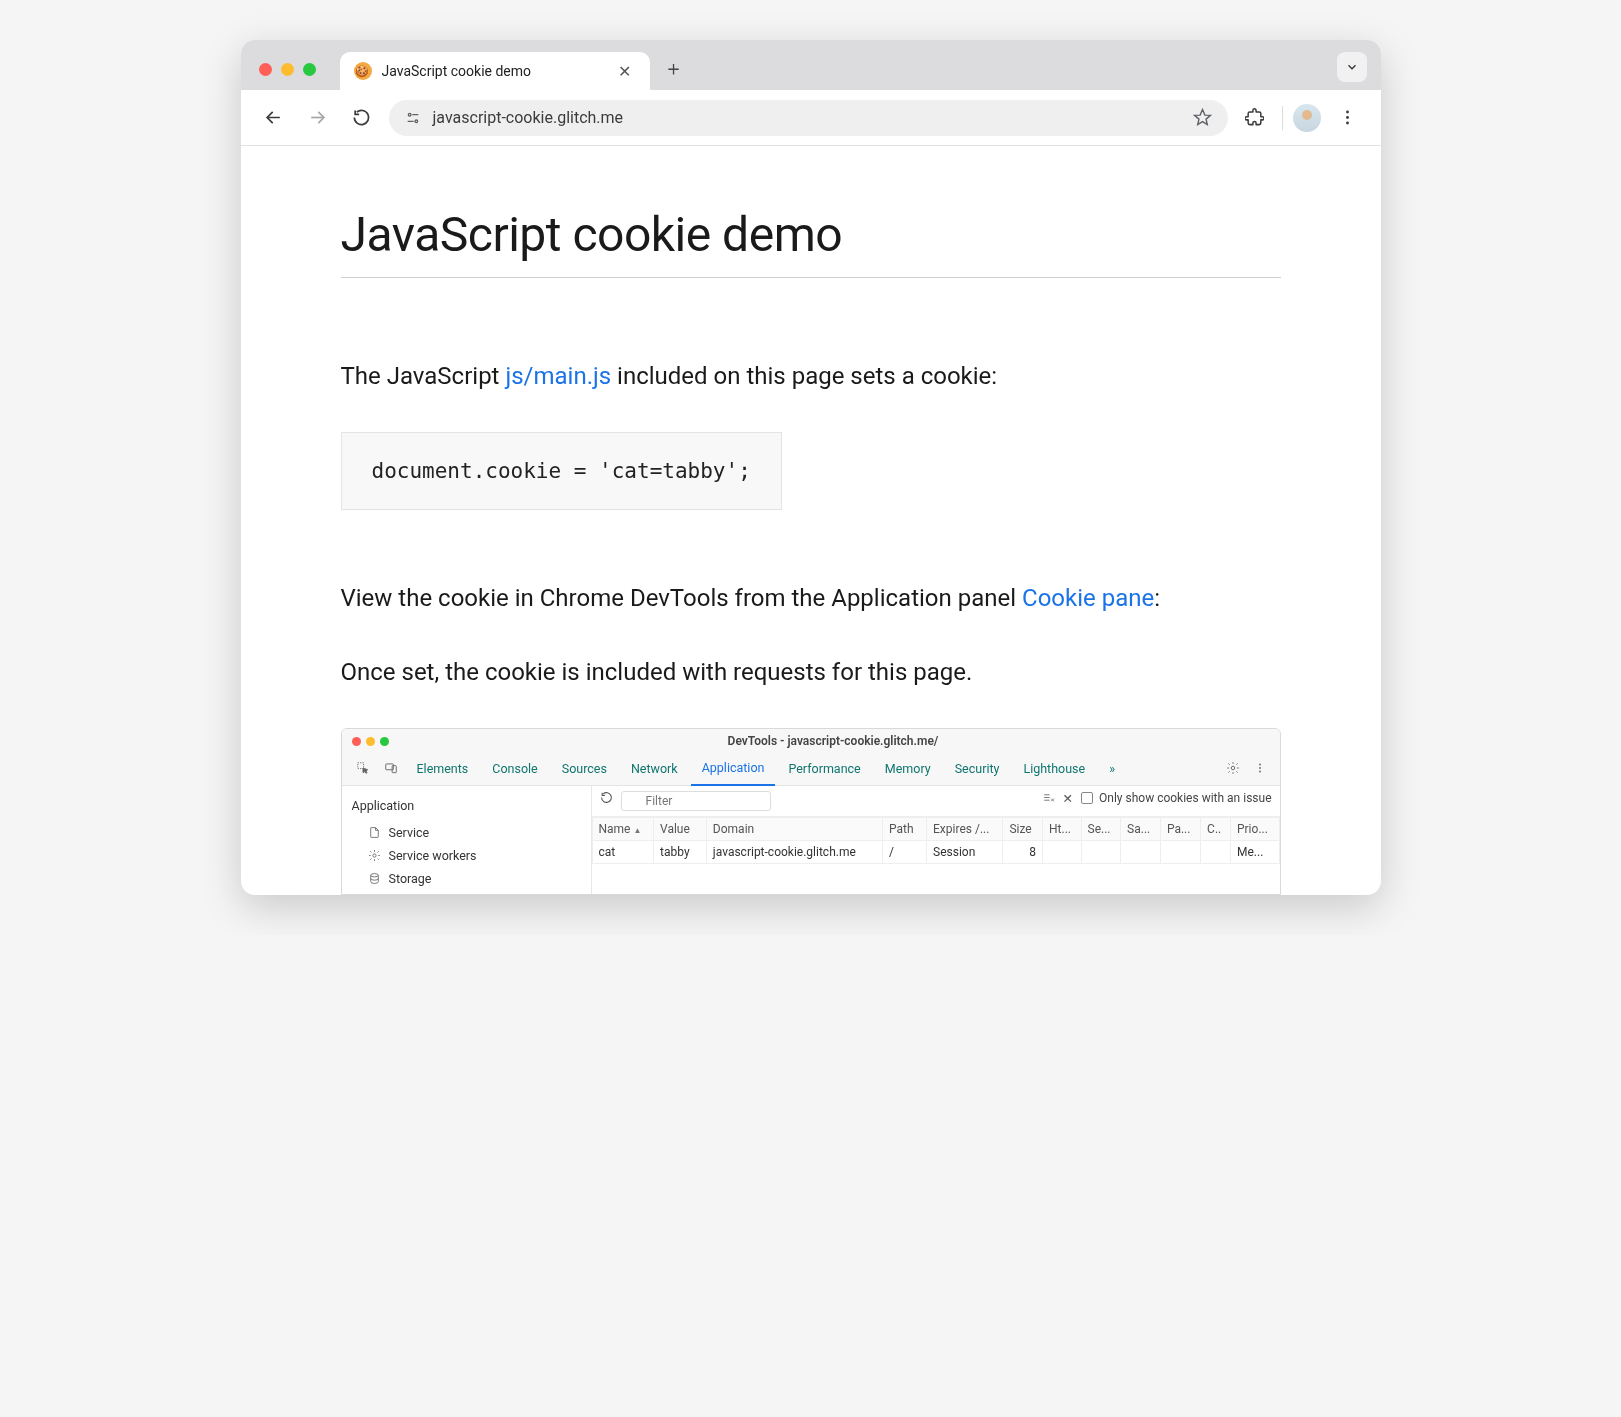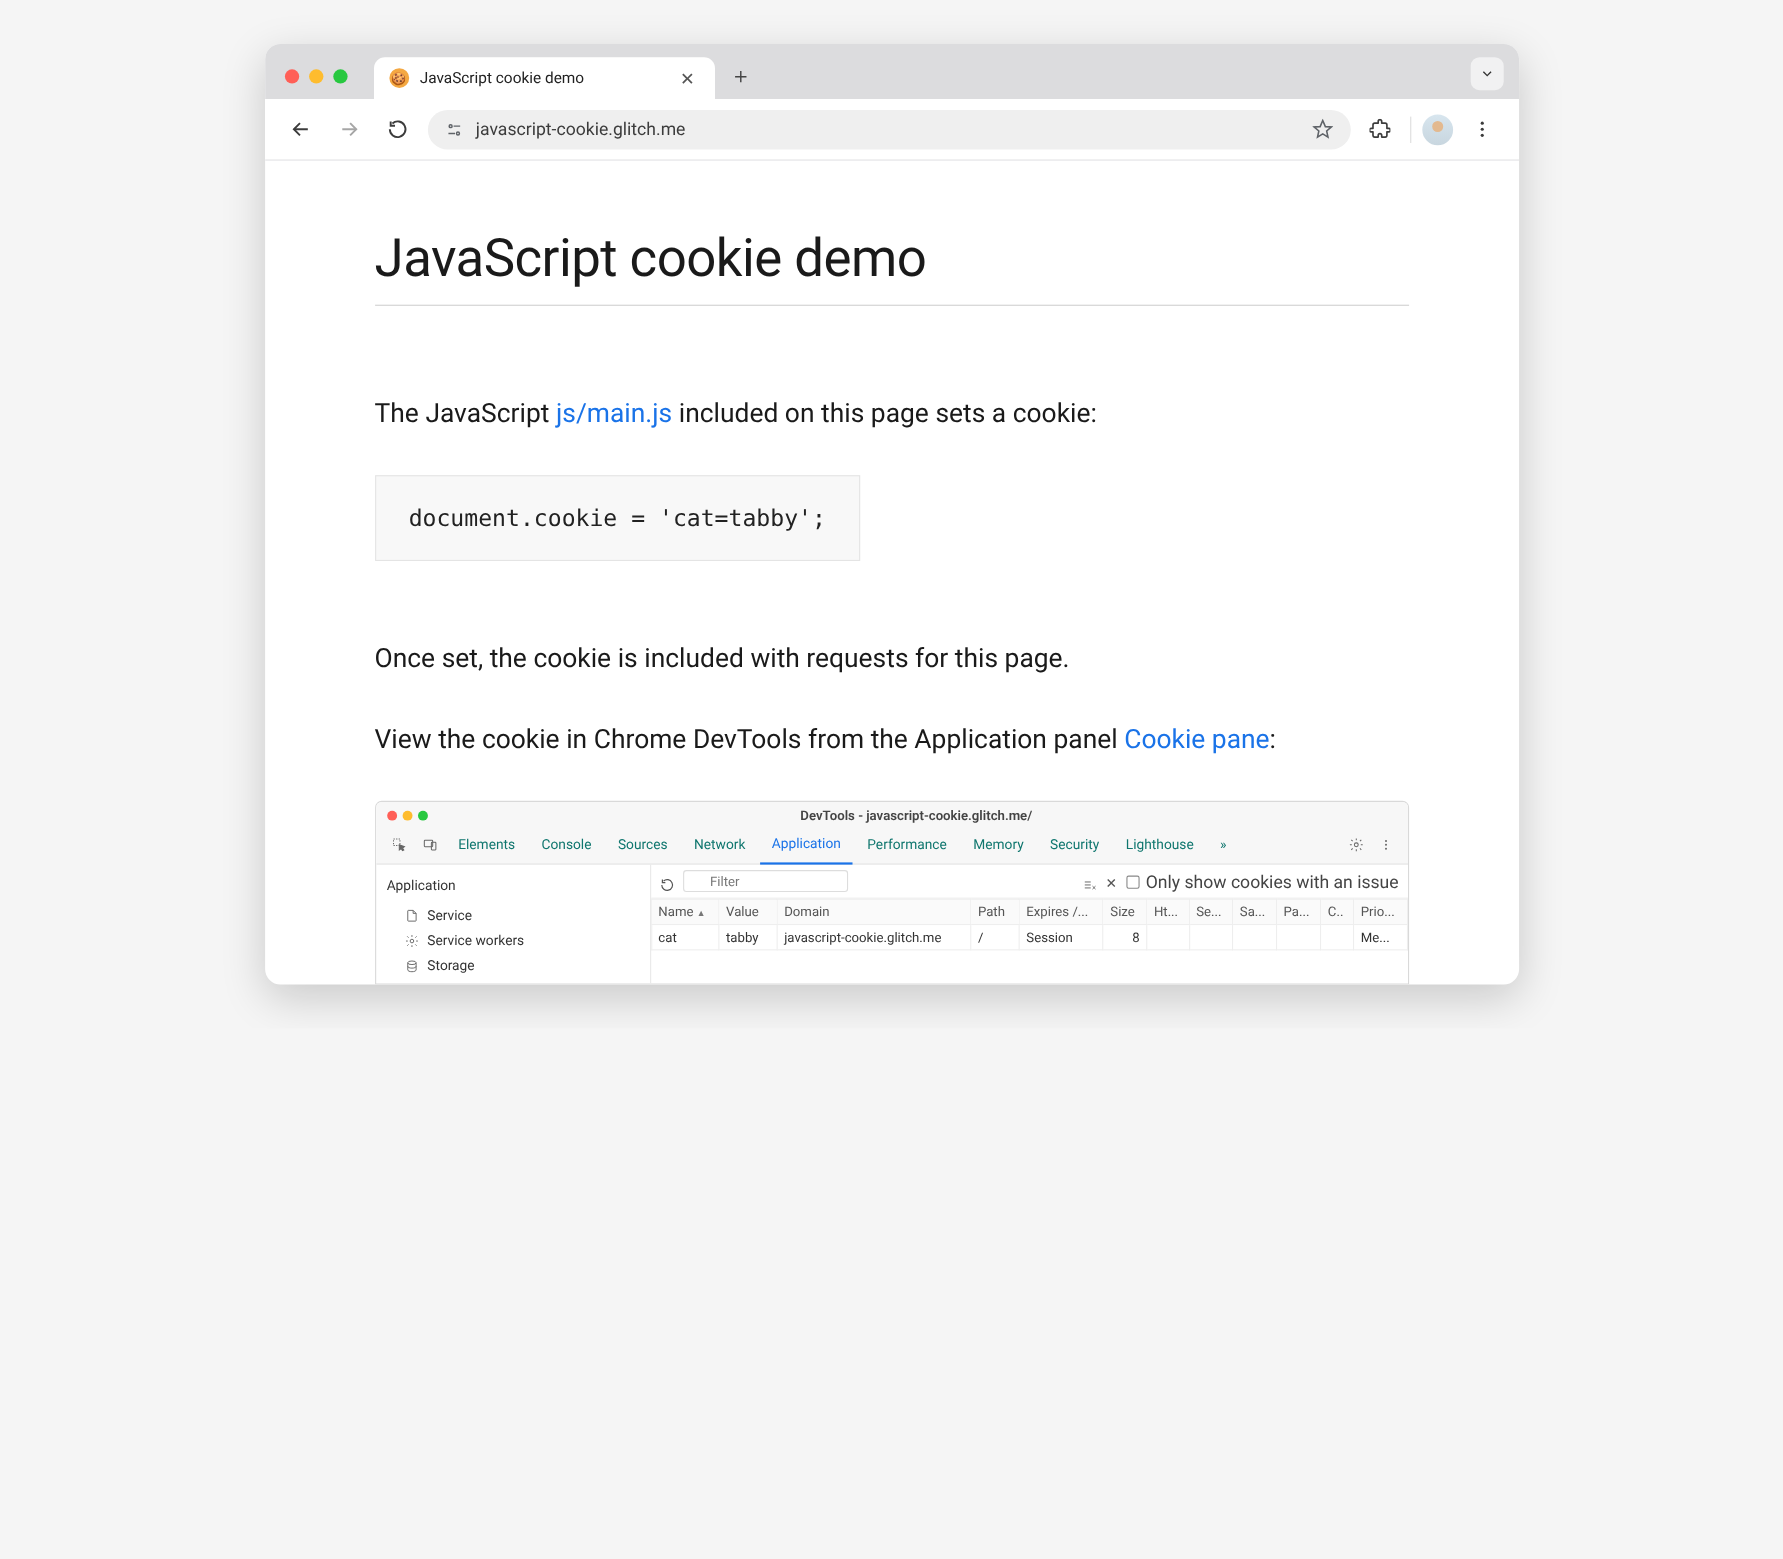--- a/index.html
+++ b/index.html
@@ -167,31 +167,31 @@
   .dt-sidebar{
     width:250px;
     border-right:1px solid #e8e8e8;
     padding:8px 0 4px 8px;
   }
   .dt-sidebar .group-title{padding:4px 6px 8px 2px;color:#333;}
   .dt-sidebar .item{display:flex;align-items:center;gap:8px;padding:4px 6px 4px 18px;color:#333;}
   .dt-sidebar .item svg{width:13px;height:13px;flex-shrink:0;}
   .dt-main{flex:1;display:flex;flex-direction:column;}
   .dt-filterbar{
-    display:flex;align-items:flex-end;gap:8px;
+    display:flex;align-items:flex-start;gap:8px;
     padding:5px 8px;border-bottom:1px solid #eee;
   }
   .dt-filterbar .filter-input{
     border:1px solid #ddd;border-radius:3px;padding:2px 8px 2px 24px;
     font-size:12px;color:#777;position:relative;min-width:150px;background:#fff;
   }
   .dt-filterbar .filter-input::before{
     content:"";position:absolute;left:7px;top:5px;width:10px;height:10px;
   }
-  .dt-filterbar .chk{display:flex;align-items:center;gap:6px;font-size:16px;color:#444;}
+  .dt-filterbar .chk{display:flex;align-items:center;gap:6px;font-size:12px;color:#444;}
   .dt-filterbar .chk .box{width:12px;height:12px;border:1px solid #888;border-radius:2px;}
   .dt-table{width:100%;border-collapse:collapse;font-size:12px;}
   .dt-table th,.dt-table td{
     border:1px solid #eee;padding:4px 6px;text-align:left;white-space:nowrap;
     overflow:hidden;text-overflow:ellipsis;
   }
   .dt-table th{background:#fafafa;color:#555;font-weight:400;position:relative;}
   .dt-table th.sorted::after{content:"▲";font-size:8px;margin-left:3px;color:#777;}
   .small-icon{display:inline-flex;align-items:center;justify-content:center;color:#555;cursor:pointer;}
 </style>
@@ -274,25 +274,25 @@
 
   <div class="page">
     <h1>JavaScript cookie demo</h1>
 
     <p>
       <span>The JavaScript </span><a href="#">js/main.js</a><span> included on this page sets a cookie:</span>
     </p>
 
     <div class="code-block">document.cookie = 'cat=tabby';</div>
 
-    <p>Once set, the cookie is included with requests for this page.</p>
-
     <p>
       <span>View the cookie in Chrome DevTools from the Application panel </span><a href="#">Cookie pane</a><span>:</span>
     </p>
+
+    <p>Once set, the cookie is included with requests for this page.</p>
 
     <div class="devtools">
       <div class="dt-titlebar">
         <div class="dots">
           <span class="r"></span>
           <span class="y"></span>
           <span class="g"></span>
         </div>
         <div class="t">DevTools - javascript-cookie.glitch.me/</div>
       </div>

